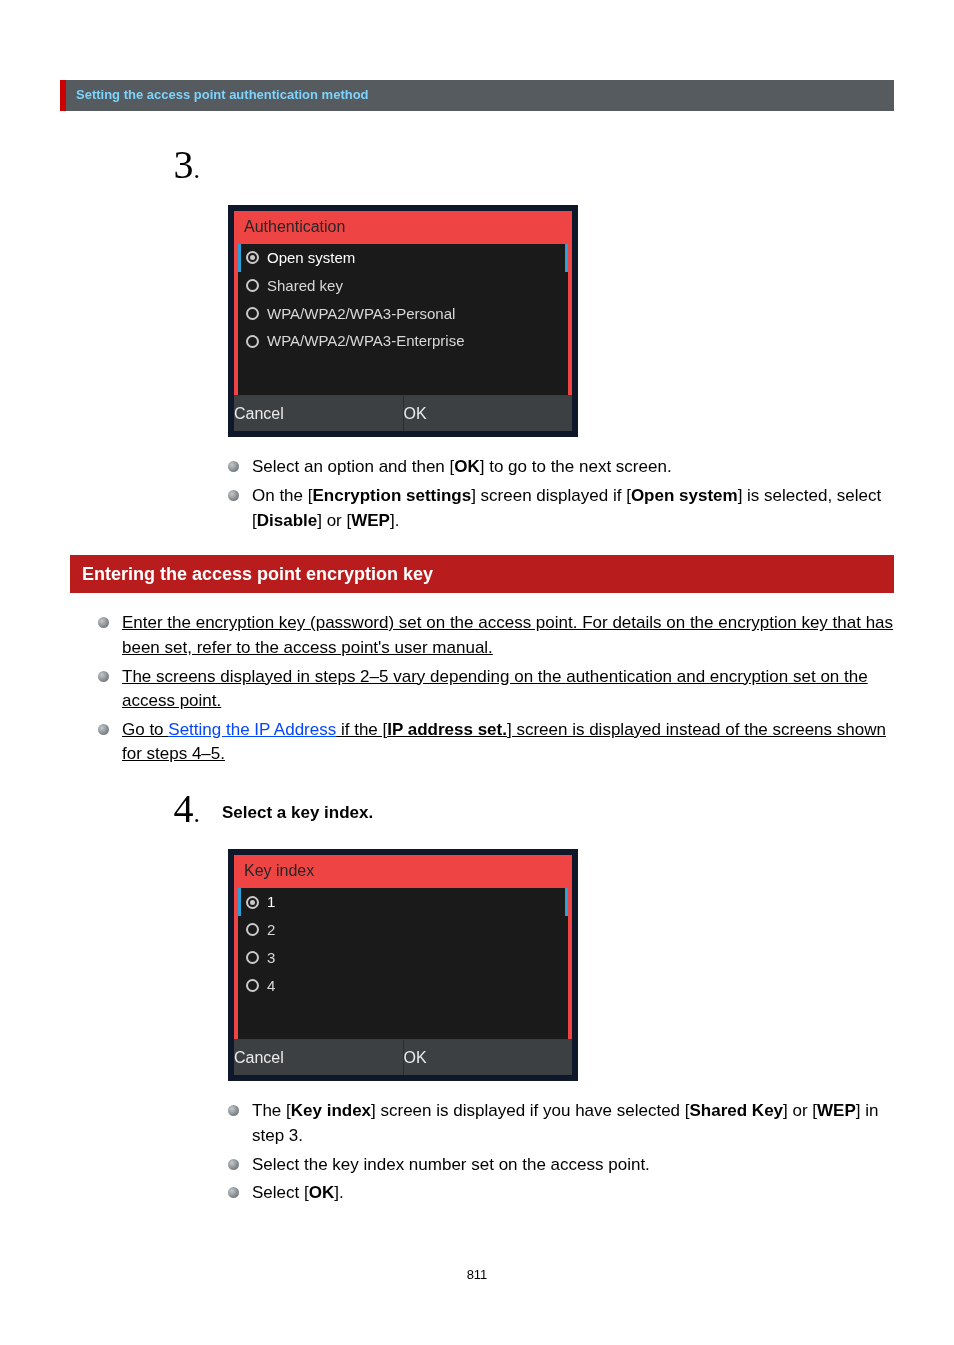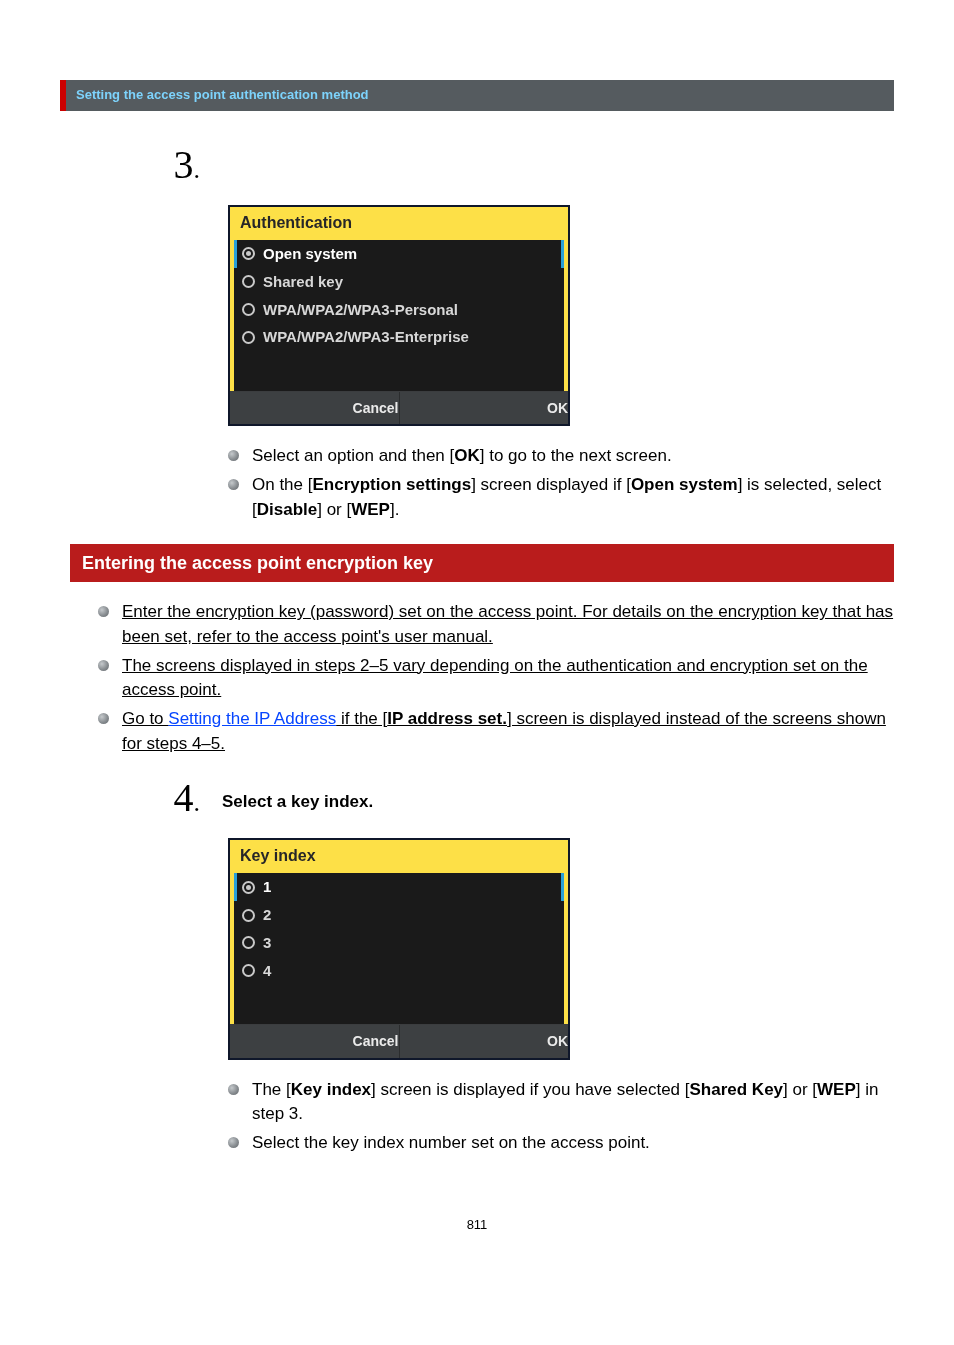--- a/index.html
+++ b/index.html
@@ -60,25 +60,24 @@
   }
 
   .screenshot-wrap {
     margin: 14px 0 18px 168px;
     width: 338px;
   }
 
   
   .screenshot {
     width: 100%;
-    background: #fde047;
-    border: 2px solid #0f172a;
+    background: #ef4444;
+    border: 6px solid #0f172a;
     font-family: Arial, sans-serif;
     font-size: 16px;
-    font-weight: bold;
   }
   .ss-title {
     color: #262628;
     padding: 4px 10px 6px 10px;
   }
   .ss-body {
     background: #1a1a1a;
     margin: 0 4px;
     padding: 0;
   }
@@ -115,25 +114,25 @@
   .ss-spacer {
     height: 40px;
     background: #1a1a1a;
   }
   .ss-buttons {
     display: flex;
     border-top: 1px solid #3b3d3f;
   }
   .ss-btn {
     flex: 1;
-    text-align: right;
+    text-align: left;
     padding: 6px 0;
     color: #eaeaea;
     background: #3d4042;
-    font-size: 14px;
+    font-size: 16px;
   }
   .ss-btn + .ss-btn {
     border-left: 1px solid #2b2d2e;
   }
 
   
   ul.doc-list {
     list-style: none;
     padding: 0;
     margin: 0 0 22px 168px;
@@ -276,17 +275,20 @@
         <div class="ss-btn">OK</div>
       </div>
     </div>
   </div>
 
   <ul class="doc-list">
     <li>
       <span>The [</span><span class="bold">Key index</span><span>] screen is displayed if you have selected [</span><span class="bold">Shared Key</span><span>] or [</span><span class="bold">WEP</span><span>] in step 3.</span>
     </li>
     <li>Select the key index number set on the access point.</li>
+    <li>
+      <span>Select [</span><span class="bold">OK</span><span>].</span>
+    </li>
   </ul>
 
   <div class="page-number">811</div>
 
 </div>
 
 </body></html>

